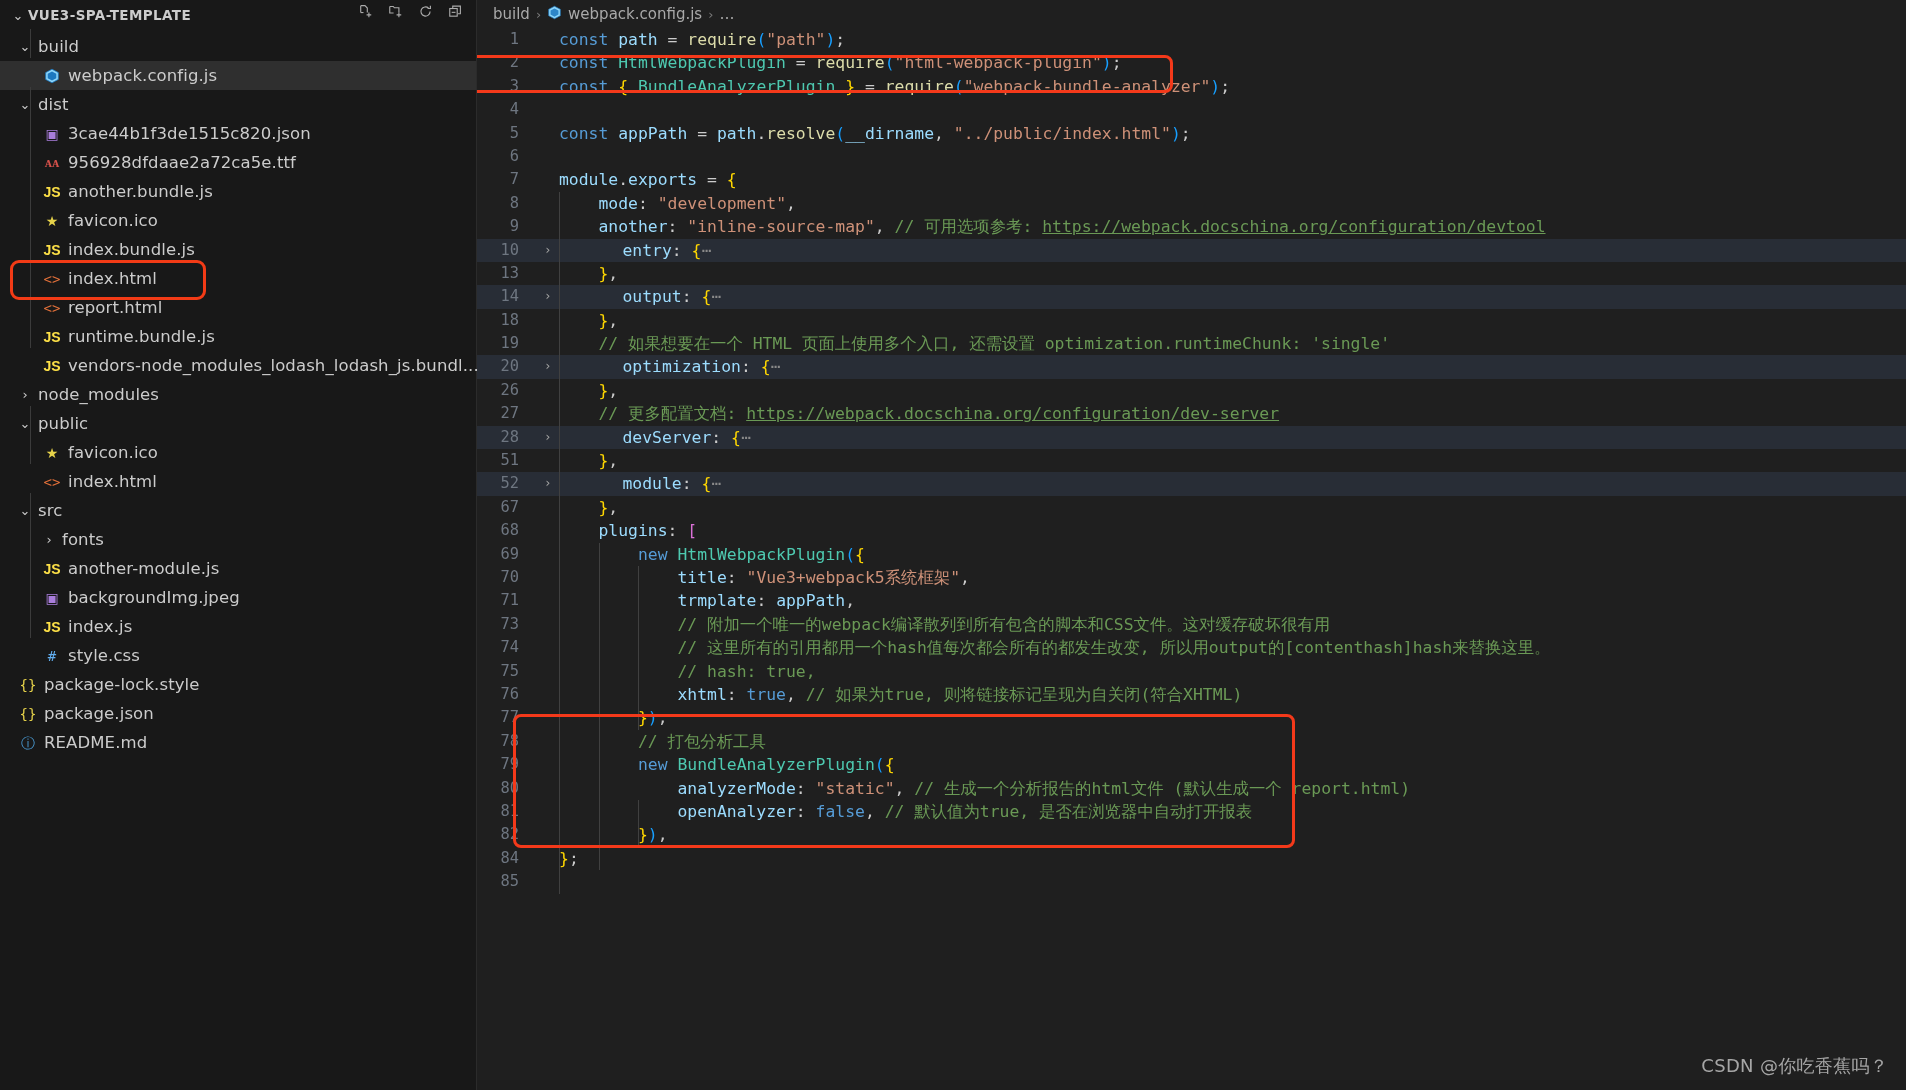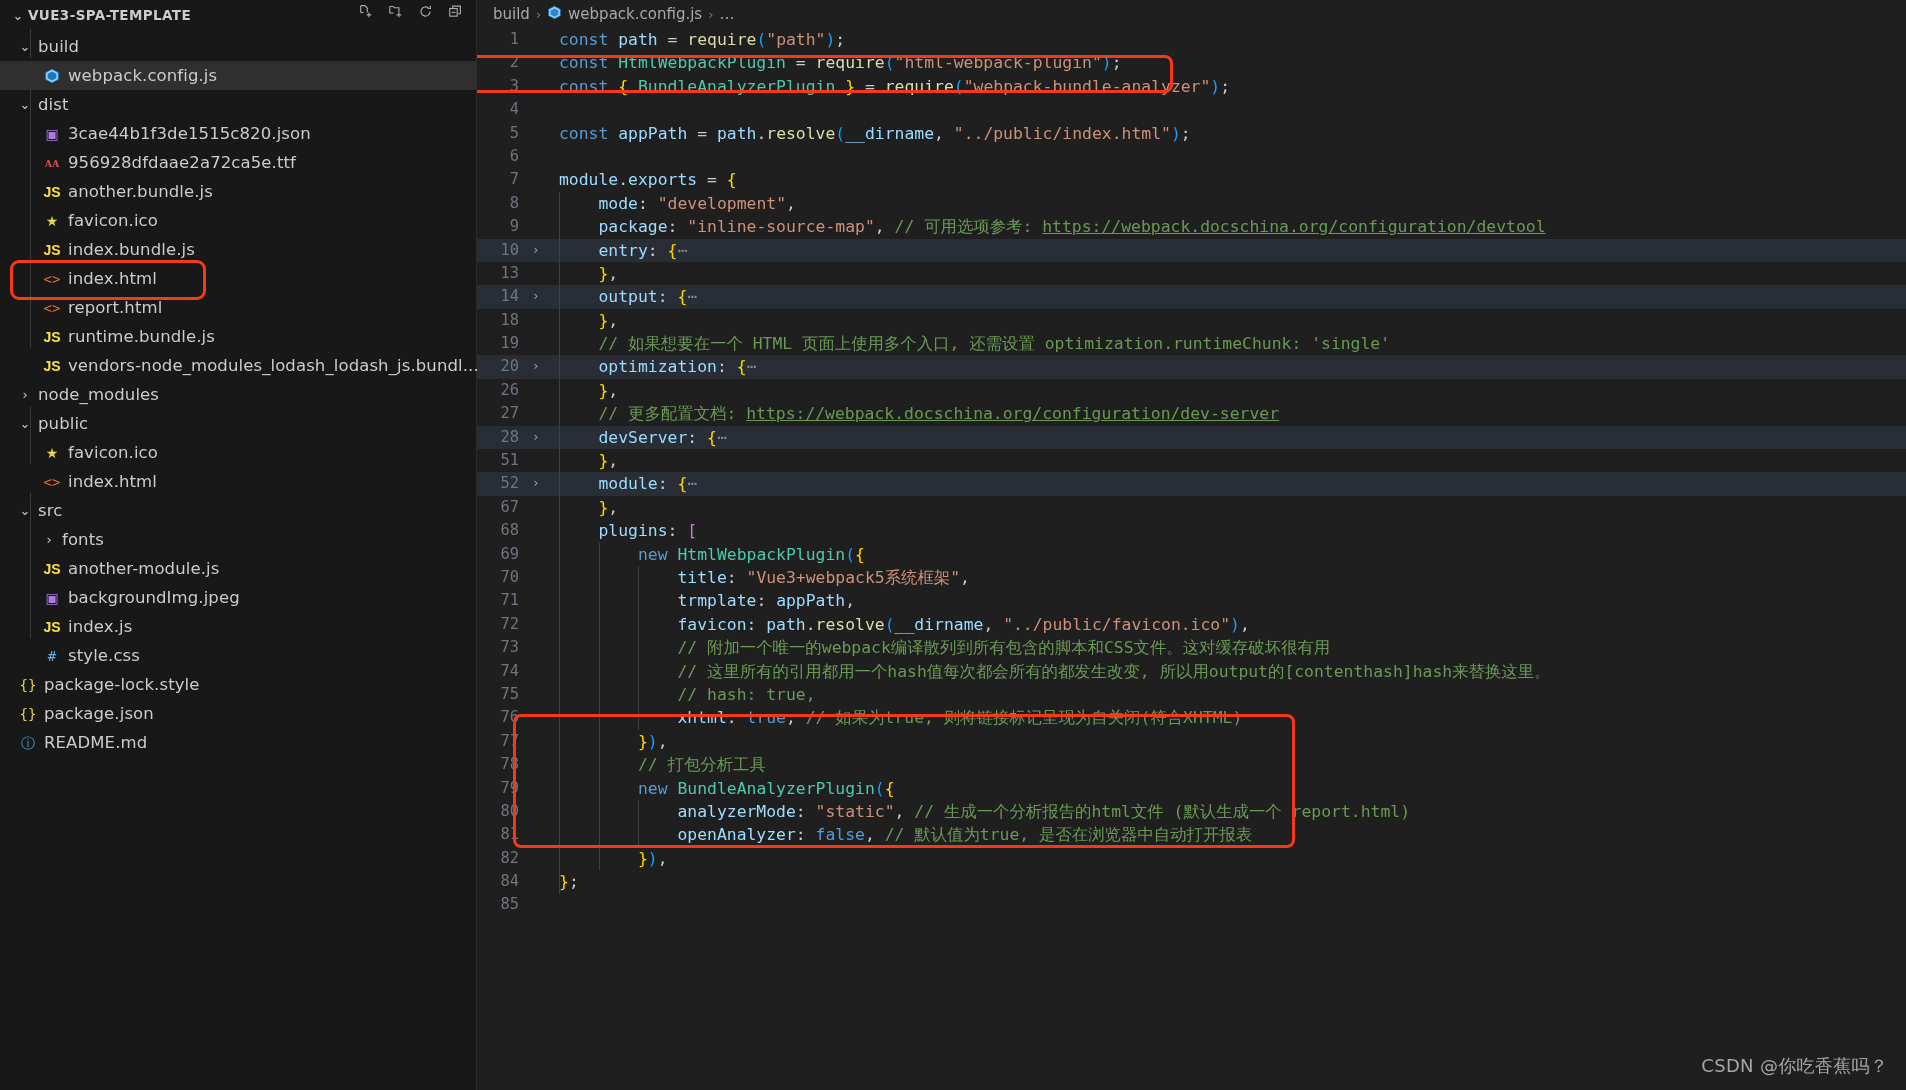--- a/index.html
+++ b/index.html
@@ -79,21 +79,21 @@
     position:relative;
     font-family:"DejaVu Sans Mono",monospace;
     font-size:16.4px;
     line-height:23.4px;
     color:#cccccc;
   }
   .ln{
     position:relative;height:23.4px;display:flex;align-items:center;
     white-space:pre;
   }
-  .ln.fold{background:#282d36;}
+  .ln.fold{background:#282d36;gap:12px;}
   .gutter{
     width:48px;flex:0 0 48px;text-align:right;color:#6e7681;
     font-size:15.4px;padding-right:6px;box-sizing:border-box;
     font-family:"DejaVu Sans Mono",monospace;
   }
   .farrow{
     width:22px;flex:0 0 22px;text-align:center;color:#a5a5a5;font-size:12px;
     font-family:"DejaVu Sans",sans-serif;
   }
   .txt{padding-left:12px;white-space:pre;}
@@ -324,38 +324,37 @@
 
     <div class="code" id="code">
         <div class="ln"><span class="gutter">1</span><span class="farrow"></span><span class="txt"><span class="kw">const</span> <span class="var">path</span> = <span class="fn">require</span><span class="br-b">(</span><span class="str">"path"</span><span class="br-b">)</span>;</span></div>
         <div class="ln"><span class="gutter">2</span><span class="farrow"></span><span class="txt"><span class="kw">const</span> <span class="cls">HtmlWebpackPlugin</span> = <span class="fn">require</span><span class="br-b">(</span><span class="str">"html-webpack-plugin"</span><span class="br-b">)</span>;</span></div>
         <div class="ln"><span class="gutter">3</span><span class="farrow"></span><span class="txt"><span class="kw">const</span> <span class="br-y">{</span> <span class="cls">BundleAnalyzerPlugin</span> <span class="br-y">}</span> = <span class="fn">require</span><span class="br-b">(</span><span class="str">"webpack-bundle-analyzer"</span><span class="br-b">)</span>;</span></div>
         <div class="ln"><span class="gutter">4</span><span class="farrow"></span><span class="txt"></span></div>
         <div class="ln"><span class="gutter">5</span><span class="farrow"></span><span class="txt"><span class="kw">const</span> <span class="var">appPath</span> = <span class="var">path</span>.<span class="fn">resolve</span><span class="br-b">(</span><span class="var">__dirname</span>, <span class="str">"../public/index.html"</span><span class="br-b">)</span>;</span></div>
         <div class="ln"><span class="gutter">6</span><span class="farrow"></span><span class="txt"></span></div>
         <div class="ln"><span class="gutter">7</span><span class="farrow"></span><span class="txt"><span class="var">module</span>.<span class="var">exports</span> = <span class="br-y">{</span></span></div>
         <div class="ln"><span class="gutter">8</span><span class="farrow"></span><span class="txt">    <span class="var">mode</span>: <span class="str">"development"</span>,</span></div>
-        <div class="ln"><span class="gutter">9</span><span class="farrow"></span><span class="txt">    <span class="var">package</span>: <span class="str">"inline-source-map"</span>, <span class="cmt">// 可用选项参考: <span class="lnk">https://webpack.docschina.org/configuration/devtool</span></span></span></div>
+        <div class="ln"><span class="gutter">9</span><span class="farrow"></span><span class="txt">    <span class="var">another</span>: <span class="str">"inline-source-map"</span>, <span class="cmt">// 可用选项参考: <span class="lnk">https://webpack.docschina.org/configuration/devtool</span></span></span></div>
         <div class="ln fold"><span class="gutter">10</span><span class="farrow">›</span><span class="txt">    <span class="var">entry</span>: <span class="br-y">{</span><span class="punc" style="color:#8a8a8a">⋯</span></span></div>
         <div class="ln"><span class="gutter">13</span><span class="farrow"></span><span class="txt">    <span class="br-y">}</span>,</span></div>
         <div class="ln fold"><span class="gutter">14</span><span class="farrow">›</span><span class="txt">    <span class="var">output</span>: <span class="br-y">{</span><span class="punc" style="color:#8a8a8a">⋯</span></span></div>
         <div class="ln"><span class="gutter">18</span><span class="farrow"></span><span class="txt">    <span class="br-y">}</span>,</span></div>
         <div class="ln"><span class="gutter">19</span><span class="farrow"></span><span class="txt">    <span class="cmt">// 如果想要在一个 HTML 页面上使用多个入口, 还需设置 optimization.runtimeChunk: 'single'</span></span></div>
         <div class="ln fold"><span class="gutter">20</span><span class="farrow">›</span><span class="txt">    <span class="var">optimization</span>: <span class="br-y">{</span><span class="punc" style="color:#8a8a8a">⋯</span></span></div>
         <div class="ln"><span class="gutter">26</span><span class="farrow"></span><span class="txt">    <span class="br-y">}</span>,</span></div>
         <div class="ln"><span class="gutter">27</span><span class="farrow"></span><span class="txt">    <span class="cmt">// 更多配置文档: <span class="lnk">https://webpack.docschina.org/configuration/dev-server</span></span></span></div>
         <div class="ln fold"><span class="gutter">28</span><span class="farrow">›</span><span class="txt">    <span class="var">devServer</span>: <span class="br-y">{</span><span class="punc" style="color:#8a8a8a">⋯</span></span></div>
         <div class="ln"><span class="gutter">51</span><span class="farrow"></span><span class="txt">    <span class="br-y">}</span>,</span></div>
         <div class="ln fold"><span class="gutter">52</span><span class="farrow">›</span><span class="txt">    <span class="var">module</span>: <span class="br-y">{</span><span class="punc" style="color:#8a8a8a">⋯</span></span></div>
         <div class="ln"><span class="gutter">67</span><span class="farrow"></span><span class="txt">    <span class="br-y">}</span>,</span></div>
         <div class="ln"><span class="gutter">68</span><span class="farrow"></span><span class="txt">    <span class="var">plugins</span>: <span class="br-p">[</span></span></div>
         <div class="ln"><span class="gutter">69</span><span class="farrow"></span><span class="txt">        <span class="kw">new</span> <span class="cls">HtmlWebpackPlugin</span><span class="br-b">(</span><span class="br-y">{</span></span></div>
         <div class="ln"><span class="gutter">70</span><span class="farrow"></span><span class="txt">            <span class="var">title</span>: <span class="str">"Vue3+webpack5系统框架"</span>,</span></div>
         <div class="ln"><span class="gutter">71</span><span class="farrow"></span><span class="txt">            <span class="var">trmplate</span>: <span class="var">appPath</span>,</span></div>
-        <div class="ln"><span class="gutter">72</span><span class="farrow"></span><span class="txt">            <span class="var">favicon</span>: <span class="var">path</span>.<span class="fn">resolve</span><span class="br-b">(</span><span class="var">__dirname</span>, <span class="str">"../public/favicon.ico"</span><span class="br-b">)</span>,</span></div>
         <div class="ln"><span class="gutter">73</span><span class="farrow"></span><span class="txt">            <span class="cmt">// 附加一个唯一的webpack编译散列到所有包含的脚本和CSS文件。这对缓存破坏很有用</span></span></div>
         <div class="ln"><span class="gutter">74</span><span class="farrow"></span><span class="txt">            <span class="cmt">// 这里所有的引用都用一个hash值每次都会所有的都发生改变, 所以用output的[contenthash]hash来替换这里。</span></span></div>
         <div class="ln"><span class="gutter">75</span><span class="farrow"></span><span class="txt">            <span class="cmt">// hash: true,</span></span></div>
         <div class="ln"><span class="gutter">76</span><span class="farrow"></span><span class="txt">            <span class="var">xhtml</span>: <span class="bool">true</span>, <span class="cmt">// 如果为true, 则将链接标记呈现为自关闭(符合XHTML)</span></span></div>
         <div class="ln"><span class="gutter">77</span><span class="farrow"></span><span class="txt">        <span class="br-y">}</span><span class="br-b">)</span>,</span></div>
         <div class="ln"><span class="gutter">78</span><span class="farrow"></span><span class="txt">        <span class="cmt">// 打包分析工具</span></span></div>
         <div class="ln"><span class="gutter">79</span><span class="farrow"></span><span class="txt">        <span class="kw">new</span> <span class="cls">BundleAnalyzerPlugin</span><span class="br-b">(</span><span class="br-y">{</span></span></div>
         <div class="ln"><span class="gutter">80</span><span class="farrow"></span><span class="txt">            <span class="var">analyzerMode</span>: <span class="str">"static"</span>, <span class="cmt">// 生成一个分析报告的html文件 (默认生成一个 report.html)</span></span></div>
         <div class="ln"><span class="gutter">81</span><span class="farrow"></span><span class="txt">            <span class="var">openAnalyzer</span>: <span class="bool">false</span>, <span class="cmt">// 默认值为true, 是否在浏览器中自动打开报表</span></span></div>
         <div class="ln"><span class="gutter">82</span><span class="farrow"></span><span class="txt">        <span class="br-y">}</span><span class="br-b">)</span>,</span></div>

